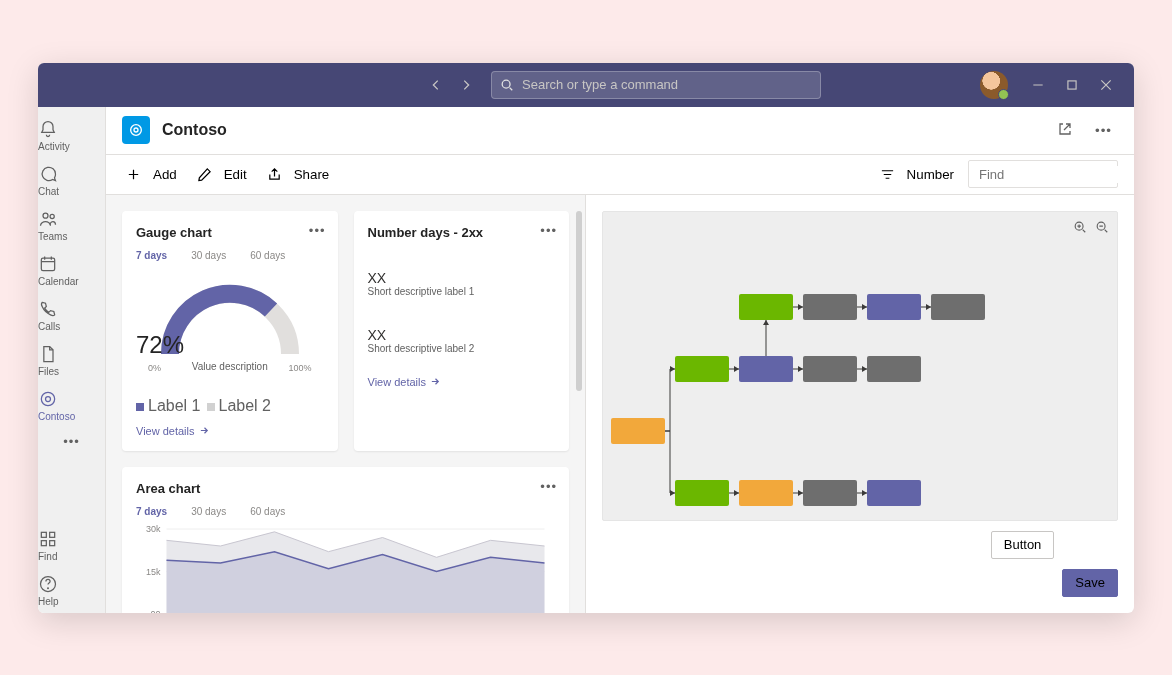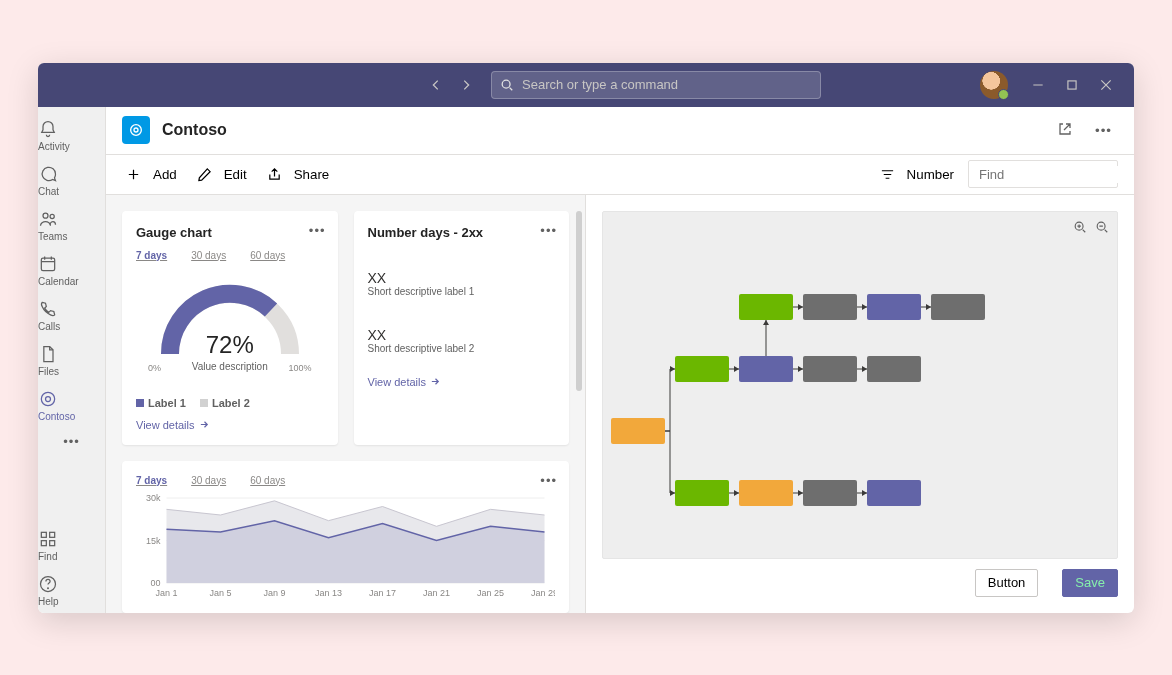--- a/index.html
+++ b/index.html
@@ -124,30 +124,30 @@
   .find {display:flex;align-items:center;border:1px solid var(--border);height:28px;padding:0 8px;width:150px;border-radius:2px;}
   .find input{border:none;outline:none;flex:1;font-size:13px;}
   
   .content {flex:1;display:flex;min-height:0;}
   .dash {width:480px;background:var(--content-bg);padding:16px;overflow:auto;border-right:1px solid var(--border);position:relative;}
   .dashscroll {position:absolute;top:16px;right:3px;width:6px;height:180px;background:#cfcfcf;border-radius:3px;}
   .row {display:flex;gap:16px;margin-bottom:16px;}
   .card {background:var(--card-bg);border-radius:4px;box-shadow:0 1px 2px rgba(0,0,0,0.08);padding:14px;flex:1;position:relative;}
   .card-title{font-size:13px;font-weight:600;margin-bottom:10px;}
   .card-menu{position:absolute;top:12px;right:12px;color:var(--text-sec);letter-spacing:1px;cursor:pointer;}
-  .timerange{display:flex;gap:24px;font-size:10px;color:var(--text-tert);margin-bottom:8px;text-decoration:underline;}
+  .timerange{display:flex;gap:24px;font-size:10px;color:var(--text-tert);margin-bottom:8px;}
   .timerange .sel{color:var(--accent);font-weight:600;}
-  .legend {display:flex;gap:14px;font-size:11px;color:var(--text-sec);margin-top:8px;align-items:center;font-weight:bold;}
+  .legend {display:flex;gap:6px;font-size:16px;color:var(--text-sec);margin-top:8px;align-items:center;}
   .swatch{width:8px;height:8px;display:inline-block;margin-right:4px;}
   .details {font-size:11px;color:var(--accent);margin-top:10px;display:flex;align-items:center;gap:4px;cursor:pointer;}
   .details svg{width:11px;height:11px;}
   
   .gauge-wrap{position:relative;height:120px;}
   .gauge-wrap svg{display:block;margin:0 auto;}
-  .gauge-val{position:absolute;left:0;right:0;top:62px;text-align:center;font-size:24px;font-weight:400;}
+  .gauge-val{position:absolute;left:0;right:0;top:62px;text-align:left;font-size:24px;font-weight:400;}
   .gauge-desc{position:absolute;left:0;right:0;top:92px;text-align:center;font-size:10px;color:var(--text-sec);}
   .gauge-ends{position:absolute;left:12px;right:12px;top:94px;display:flex;justify-content:space-between;font-size:9px;color:var(--text-tert);}
   
   .nc-item{margin-top:30px;}
   .nc-val{font-size:14px;font-weight:400;color:#323130;}
   .nc-lbl{font-size:10px;color:var(--text-sec);}
   
   .areacard svg{display:block;width:100%;}
   .ylabel{font-size:9px;fill:var(--text-tert);}
   .xlabel{font-size:9px;fill:var(--text-tert);text-anchor:middle;}
@@ -155,24 +155,24 @@
   .builder {flex:1;display:flex;flex-direction:column;padding:16px;min-width:0;}
   .builder-title{font-size:13px;font-weight:700;margin-bottom:10px;}
   .canvas {flex:1;background:#eeeeee;border:1px solid #e5e5e5;position:relative;border-radius:2px;}
   .zoom {position:absolute;top:8px;right:8px;display:flex;gap:8px;color:var(--text-sec);}
   .zoom svg{width:14px;height:14px;cursor:pointer;}
   .node {position:absolute;width:54px;height:26px;border-radius:2px;}
   .n-green{background:var(--green);}
   .n-orange{background:var(--orange);}
   .n-purple{background:var(--teams-purple-light);}
   .n-gray{background:var(--gray-block);}
-  .builder-btns{display:flex;justify-content:flex-end;gap:24px;margin-top:10px;}
+  .builder-btns{display:flex;justify-content:flex-end;gap:8px;margin-top:10px;}
   .builder-btns button{height:28px;padding:0 12px;font-size:13px;border-radius:2px;cursor:pointer;}
   .btn-sec{background:#fff;border:1px solid #c8c6c4;}
-  .btn-pri{background:var(--teams-purple-light);border:1px solid var(--teams-purple-light);color:#86efac;}
+  .btn-pri{background:var(--teams-purple-light);border:1px solid var(--teams-purple-light);color:#000000;margin-top:38px;}
   svg.diag {position:absolute;top:0;left:0;width:100%;height:100%;}
   svg.diag path{stroke:#3b3a39;stroke-width:1;fill:none;}
   svg.diag polygon{fill:#3b3a39;}
 </style>
 </head>
 <body>
 
 <div class="window">
 
   <div class="titlebar">
@@ -397,20 +397,21 @@
               <div class="details" style="margin-top:22px;">
                 <span>View details</span>
                 <svg viewBox="0 0 12 12" fill="none" stroke="currentColor" stroke-width="1.3">
                     <path d="M2 6h7M6 3l3 3-3 3"></path>
                   </svg>
               </div>
             </div>
           </div>
 
           <div class="card areacard">
+            <div class="card-title">Area chart</div>
             <div class="card-menu">•••</div>
             <div class="timerange">
               <span class="sel">7 days</span>
               <span>30 days</span>
               <span>60 days</span>
             </div>
             <svg id="area-svg" height="105" viewBox="0 0 410 105">
                 <text class="ylabel" x="20" y="92" text-anchor="end">00</text>
                 <line x1="26" x2="404" y1="89" y2="89" stroke="#eee"></line>
                 <text class="ylabel" x="20" y="49.5" text-anchor="end">15k</text>

